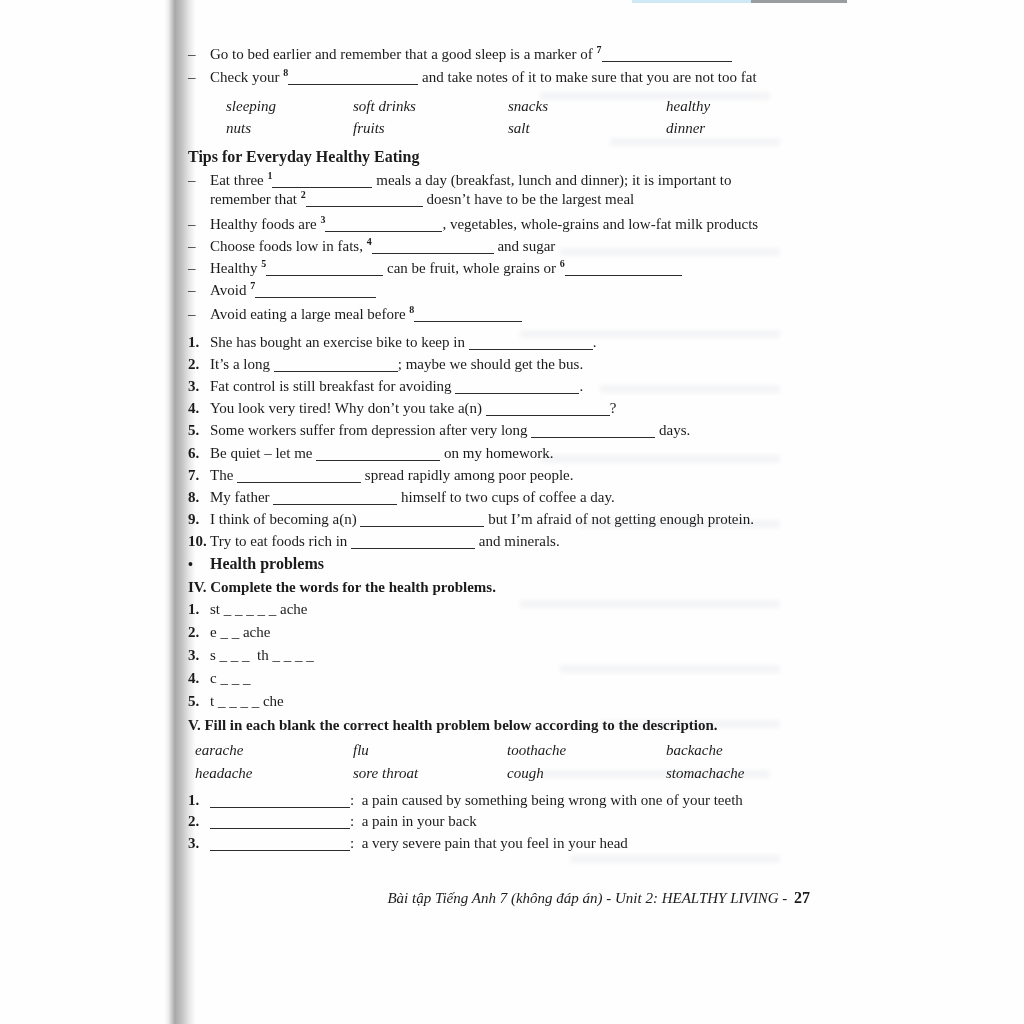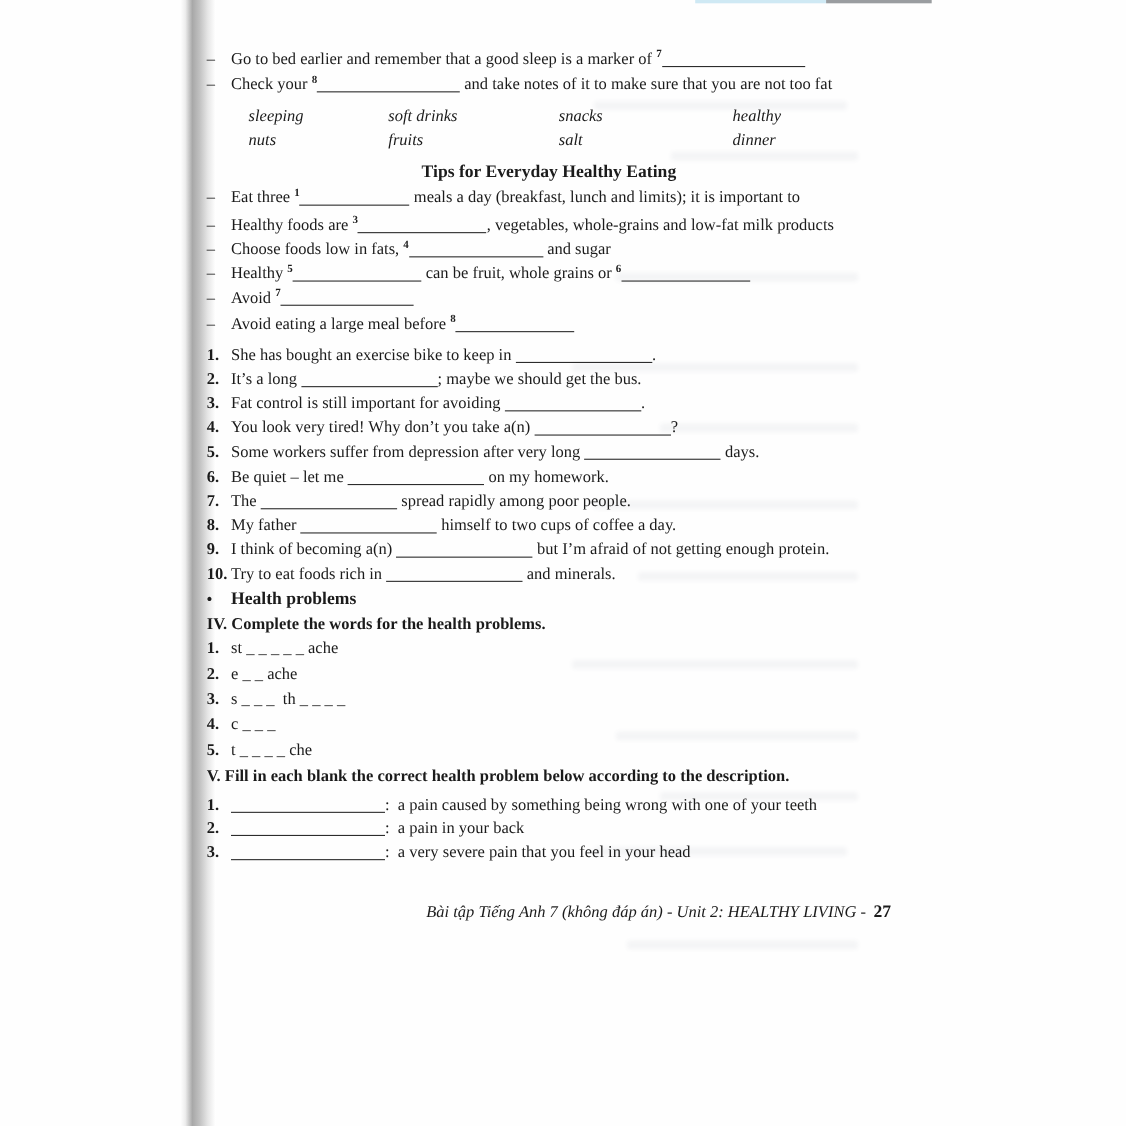--- a/index.html
+++ b/index.html
@@ -20,21 +20,21 @@
 
   .content{position:absolute;left:188px;top:44px;width:622px;font-size:15px;line-height:21px;}
   .line{display:flex;align-items:baseline;}
   .marker{flex:0 0 22px;}
   .marker.bold{font-weight:bold;}
   .line-content{flex:1;white-space:pre-wrap;}
   sup.sup{font-size:10px;font-weight:bold;line-height:0;}
   .blank{display:inline-block;height:13px;border-bottom:1.5px solid #2c2c2c;vertical-align:-3px;}
 
   .sec-title{font-weight:bold;line-height:21px;}
-  .tips-heading{font-weight:bold;font-size:16px;text-align:center;line-height:22px;}
+  .tips-heading{font-weight:bold;font-size:16px;text-align:left;line-height:22px;}
   .wordbox{display:grid;font-style:italic;line-height:22px;}
   .wordbox .box-word{display:block;}
   .bullet-line{display:flex;font-weight:bold;font-size:16px;line-height:22px;align-items:baseline;}
   .bullet-marker{flex:0 0 22px;font-size:14px;}
 
   .tips-line{line-height:19px;}
   .num-line{line-height:22.2px;}
   .iv-line{line-height:23px;}
   .v-line{line-height:21.5px;}
 
@@ -83,21 +83,25 @@
         <span class="box-word">nuts</span>
         <span class="box-word">fruits</span>
         <span class="box-word">salt</span>
         <span class="box-word">dinner</span>
       </div>
 
     <div class="tips-heading" style="margin-top:7px;">Tips for Everyday Healthy Eating</div>
 
     <div class="line tips-line" style="margin-top:3px;">
         <span class="marker">–</span>
-        <span class="line-content"><span>Eat three </span><sup class="sup">1</sup><span class="blank" style="width: 100px;"></span><span> meals a day (breakfast, lunch and limits); it is important to</span></span>
+        <span class="line-content"><span>Eat three </span><sup class="sup">1</sup><span class="blank" style="width: 100px;"></span><span> meals a day (breakfast, lunch and dinner); it is important to</span></span>
+      </div>
+    <div class="line tips-line">
+        <span class="marker"></span>
+        <span class="line-content"><span>remember that </span><sup class="sup">2</sup><span class="blank" style="width: 117px;"></span><span> doesn’t have to be the largest meal</span></span>
       </div>
     <div class="line tips-line" style="margin-top:6px;">
         <span class="marker">–</span>
         <span class="line-content"><span>Healthy foods are </span><sup class="sup">3</sup><span class="blank" style="width: 117px;"></span><span>, vegetables, whole-grains and low-fat milk products</span></span>
       </div>
     <div class="line tips-line" style="margin-top:3px;">
         <span class="marker">–</span>
         <span class="line-content"><span>Choose foods low in fats, </span><sup class="sup">4</sup><span class="blank" style="width: 122px;"></span><span> and sugar</span></span>
       </div>
     <div class="line tips-line" style="margin-top:3px;">
@@ -118,21 +122,21 @@
     <div class="line num-line" style="margin-top:7px;">
         <span class="marker bold">1.</span>
         <span class="line-content"><span>She has bought an exercise bike to keep in </span><span class="blank" style="width: 124px;"></span><span>.</span></span>
       </div>
     <div class="line num-line">
         <span class="marker bold">2.</span>
         <span class="line-content"><span>It’s a long </span><span class="blank" style="width: 124px;"></span><span>; maybe we should get the bus.</span></span>
       </div>
     <div class="line num-line">
         <span class="marker bold">3.</span>
-        <span class="line-content"><span>Fat control is still important for avoiding </span><span class="blank" style="width: 124px;"></span><span>.</span></span>
+        <span class="line-content"><span>Fat control is still breakfast for avoiding </span><span class="blank" style="width: 124px;"></span><span>.</span></span>
       </div>
     <div class="line num-line">
         <span class="marker bold">4.</span>
         <span class="line-content"><span>You look very tired! Why don’t you take a(n) </span><span class="blank" style="width: 124px;"></span><span>?</span></span>
       </div>
     <div class="line num-line">
         <span class="marker bold">5.</span>
         <span class="line-content"><span>Some workers suffer from depression after very long </span><span class="blank" style="width: 124px;"></span><span> days.</span></span>
       </div>
     <div class="line num-line">
@@ -179,20 +183,30 @@
         <span class="marker bold">4.</span>
         <span class="line-content"><span>c _ _ _</span></span>
       </div>
     <div class="line iv-line">
         <span class="marker bold">5.</span>
         <span class="line-content"><span>t _ _ _ _ che</span></span>
       </div>
 
     <div class="sec-title" style="margin-top:2px;">V. Fill in each blank the correct health problem below according to the description.</div>
 
+    <div class="wordbox" style="margin-top: 3px; margin-left: 7px; line-height: 23px; grid-template-columns: 158px 154px 159px auto;">
+        <span class="box-word">earache</span>
+        <span class="box-word">flu</span>
+        <span class="box-word">toothache</span>
+        <span class="box-word">backache</span>
+        <span class="box-word">headache</span>
+        <span class="box-word">sore throat</span>
+        <span class="box-word">cough</span>
+        <span class="box-word">stomachache</span>
+      </div>
 
     <div class="line v-line" style="margin-top:5px;">
         <span class="marker bold">1.</span>
         <span class="line-content"><span class="blank" style="width: 140px;"></span><span>:  a pain caused by something being wrong with one of your teeth</span></span>
       </div>
     <div class="line v-line">
         <span class="marker bold">2.</span>
         <span class="line-content"><span class="blank" style="width: 140px;"></span><span>:  a pain in your back</span></span>
       </div>
     <div class="line v-line">

